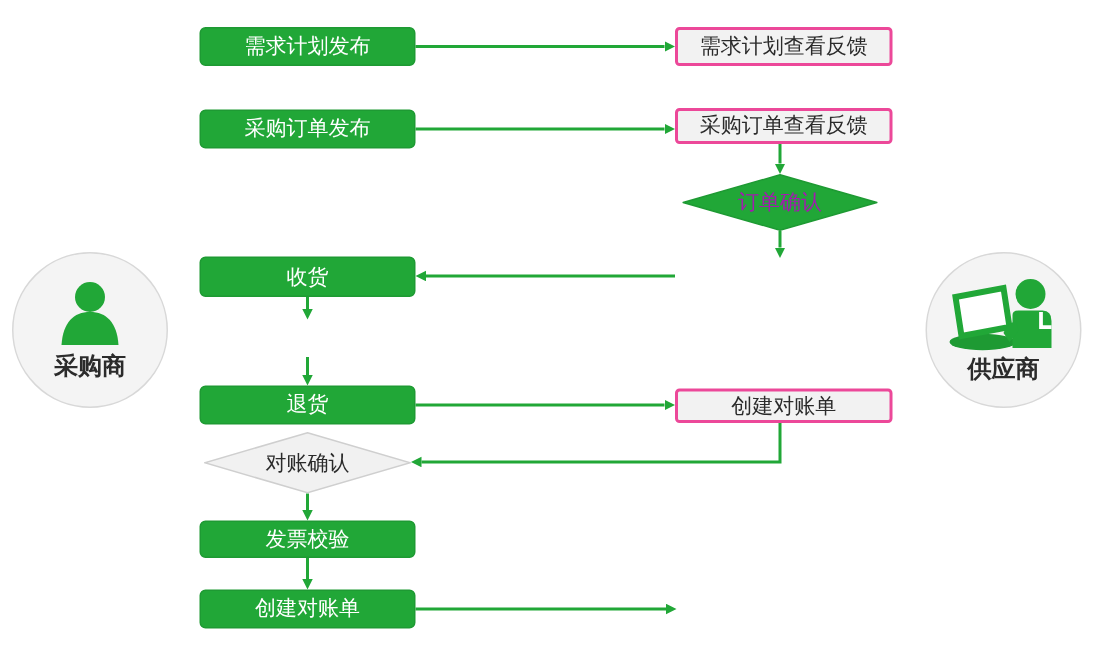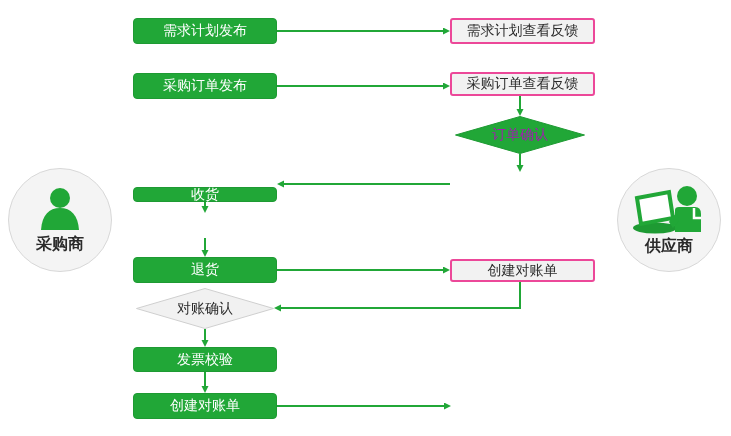--- a/index.html
+++ b/index.html
@@ -81,21 +81,21 @@
     color: #2B2B2B;
     font-weight: bold;
   }
   .actor .actor-icon {
     line-height: 0;
   }
 
   
   #n-demand-plan-publish   { left:133px; top:18px;  width:144px; height:26px; }
   #n-po-publish            { left:133px; top:73px;  width:144px; height:26px; }
-  #n-receive-goods         { left:133px; top:171px; width:144px; height:15px;margin-top:16px; }
+  #n-receive-goods         { left:133px; top:171px; width:144px; height:27px; }
   #n-quality-check         { left:133px; top:213px; width:144px; height:25px; }
   #n-return-goods          { left:133px; top:257px; width:144px; height:26px; }
   #n-statement-confirm     { left:136px; top:288px; width:138px; height:41px; }
   #n-invoice-verify        { left:133px; top:347px; width:144px; height:25px; }
   #n-booked-payment        { left:133px; top:393px; width:144px; height:26px; }
 
   #n-demand-plan-feedback  { left:450px; top:18px;  width:145px; height:26px; }
   #n-po-feedback           { left:450px; top:72px;  width:145px; height:24px; }
   #n-order-confirm         { left:455px; top:116px; width:130px; height:38px; }
   #n-asn-ship              { left:450px; top:172px; width:145px; height:24px; }

